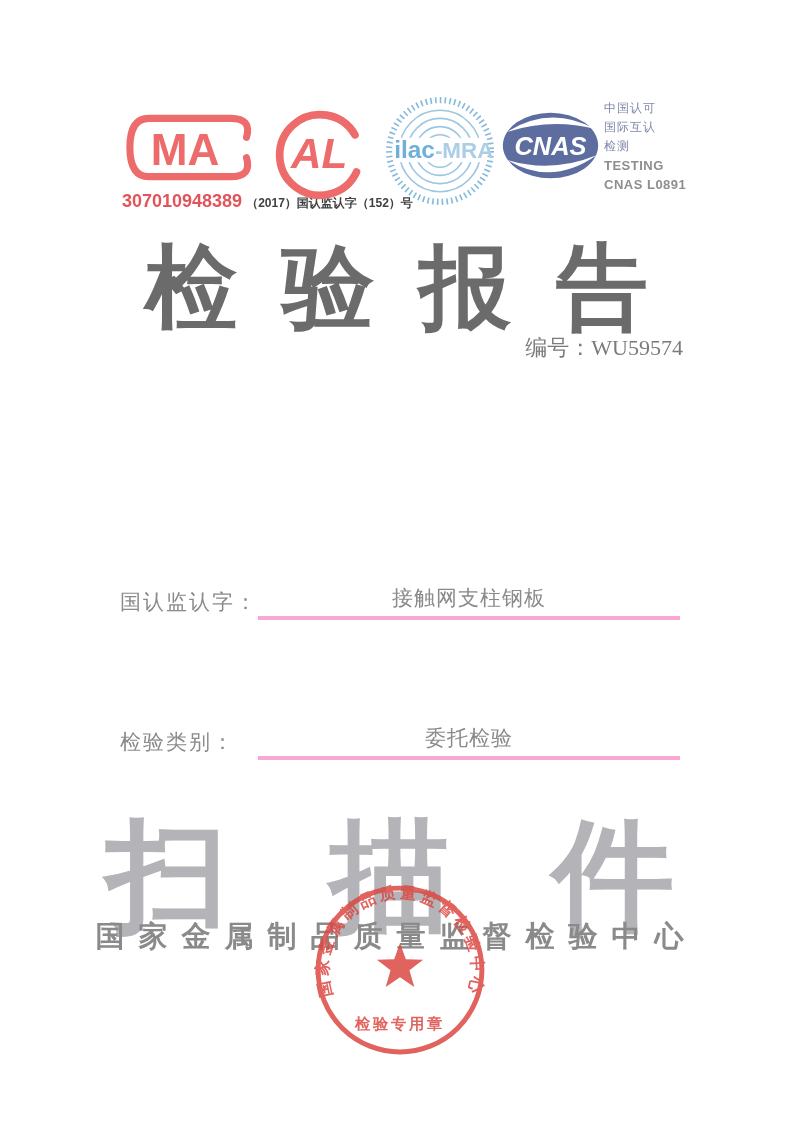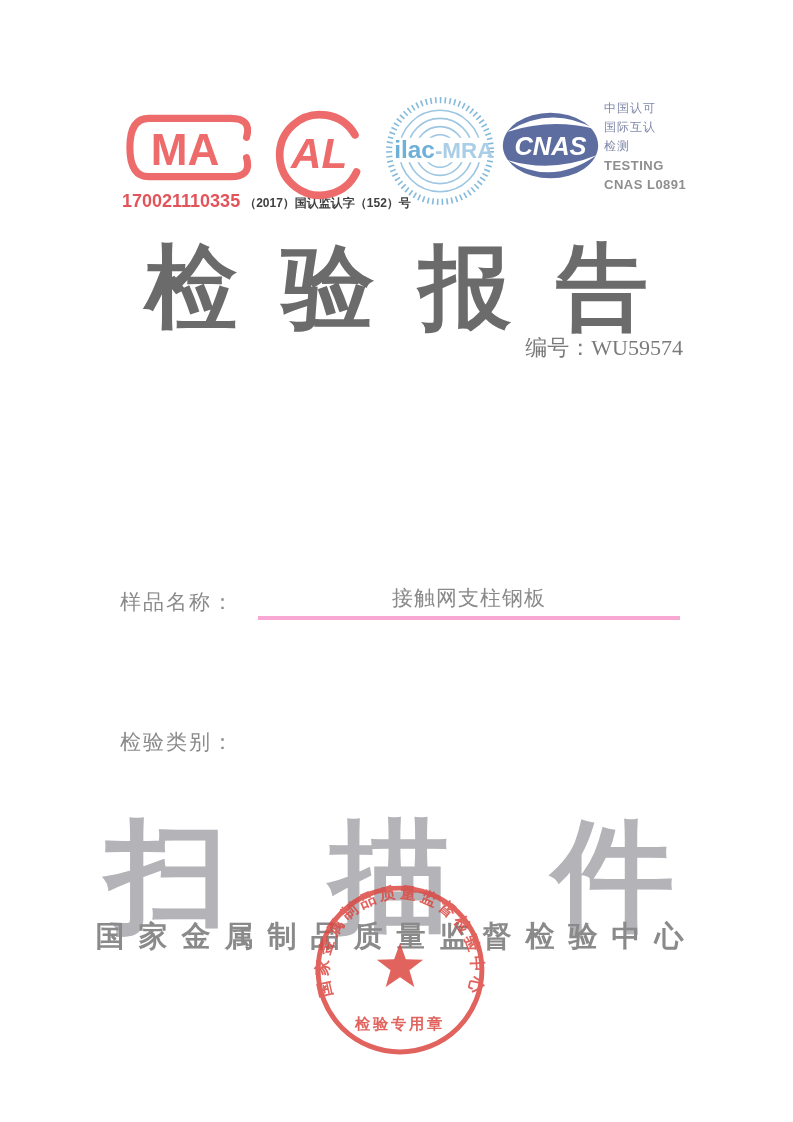--- a/index.html
+++ b/index.html
@@ -53,21 +53,21 @@
 <div class="page">
 
   <div class="logo-band">
 
     <svg class="cma-svg" viewBox="0 0 170 90">
       <path d="M 158 32 Q 165 8 138 8 L 34 8 Q 10 8 10 45 Q 10 82 34 82 L 138 82 Q 165 82 158 58" fill="none" stroke="#ed6b6b" stroke-width="9" stroke-linecap="round"></path>
       <text x="80" y="67" text-anchor="middle" font-size="56" font-weight="bold" font-family="Liberation Sans, DejaVu Sans, sans-serif" fill="#ed6b6b">MA</text>
     </svg>
 
     <div class="cert-no">
-      <span class="num">170021110335</span><span class="suffix">（2017）国认监认字（152）号</span>
+      <span class="num">307010948389</span><span class="suffix">（2017）国认监认字（152）号</span>
     </div>
 
     <svg class="al-svg" viewBox="0 0 100 100">
       <path d="M 86.4 29 A 42 42 0 1 0 88 67.8" fill="none" stroke="#ed6b6b" stroke-width="8" stroke-linecap="round"></path>
       <text x="49" y="64" text-anchor="middle" font-size="44" font-weight="bold" font-style="italic" font-family="Liberation Sans, DejaVu Sans, sans-serif" fill="#ed6b6b">AL</text>
     </svg>
 
     <svg class="ilac-svg" viewBox="0 0 110 110">
       <circle cx="55" cy="55" r="50" fill="none" stroke="#85badb" stroke-width="6" stroke-dasharray="1.6 3.1"></circle>
       <circle cx="55" cy="55" r="40" fill="none" stroke="#9cc6e2" stroke-width="1.6"></circle>
@@ -100,29 +100,32 @@
     <span>验</span>
     <span>报</span>
     <span>告</span>
   </div>
 
   <div class="report-no">
     <span>编号：</span><span>WU59574</span>
   </div>
 
   <div class="field-row row1">
-    <span class="lbl">样品名称：</span>
+    <span class="lbl">国认监认字：</span>
     <div class="val-wrap">
       <span class="val">接触网支柱钢板</span>
     </div>
   </div>
 
 
   <div class="field-row row3">
     <span class="lbl">检验类别：</span>
+    <div class="val-wrap">
+      <span class="val">委托检验</span>
+    </div>
   </div>
 
   <div class="watermark">
     <span>扫</span>
     <span>描</span>
     <span>件</span>
   </div>
 
   <div class="org-name">国家金属制品质量监督检验中心</div>
 

